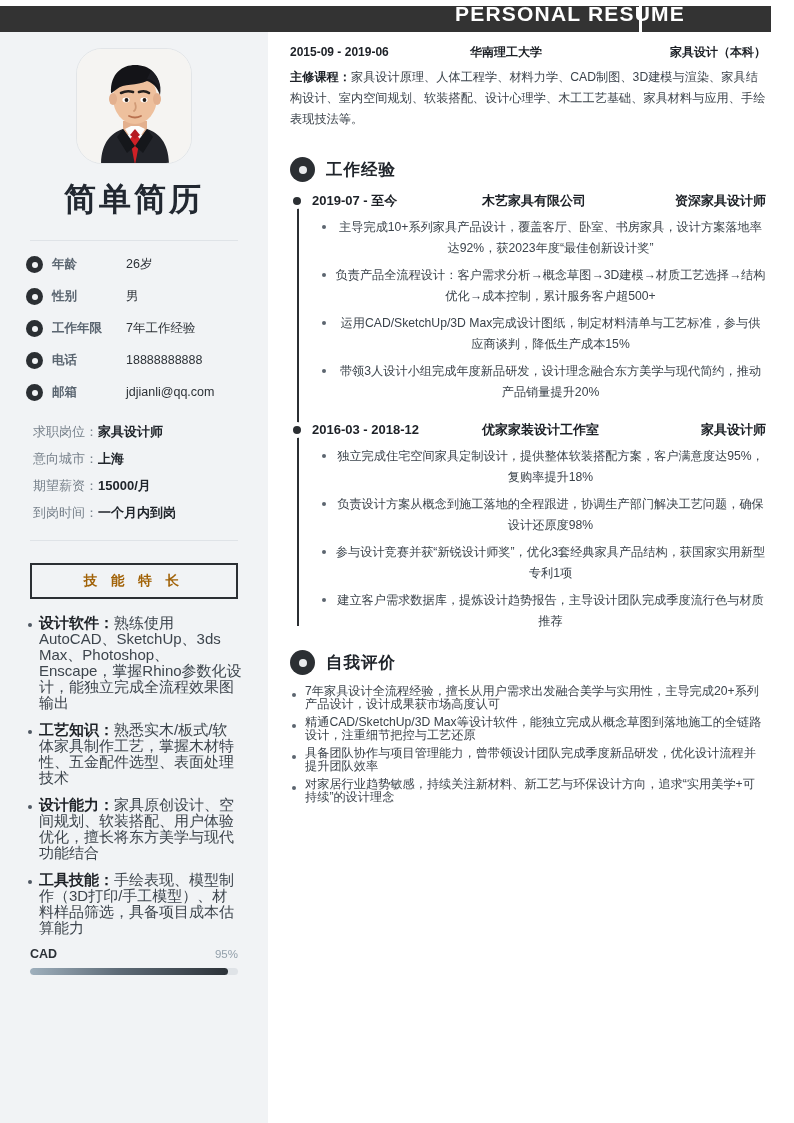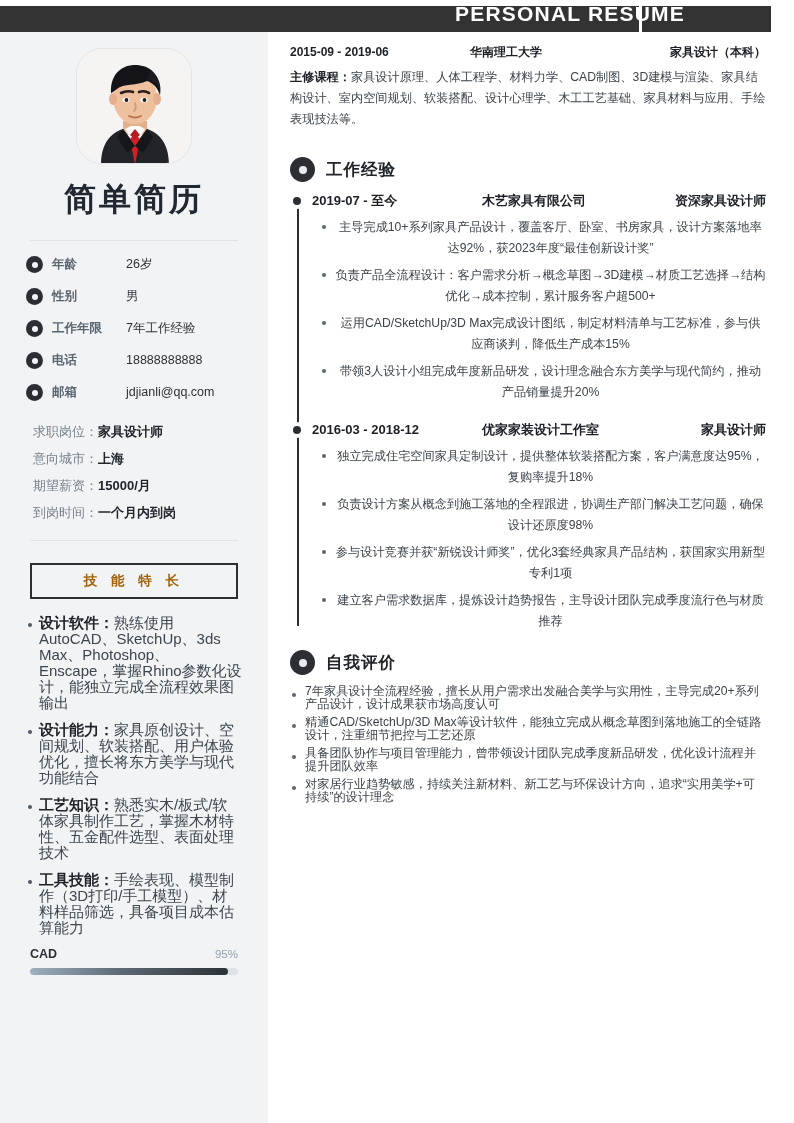--- a/index.html
+++ b/index.html
@@ -227,25 +227,25 @@
 
     <div class="skills-title-box">技 能 特 长</div>
 
     <div>
       <div class="skill-li">
         <span class="skill-dot"></span>
         <span class="skill-text"><b>设计软件：</b><span>熟练使用AutoCAD、SketchUp、3ds Max、Photoshop、Enscape，掌握Rhino参数化设计，能独立完成全流程效果图输出</span></span>
       </div>
       <div class="skill-li">
         <span class="skill-dot"></span>
-        <span class="skill-text"><b>设计能力：</b><span>家具原创设计、空间规划、软装搭配、用户体验优化，擅长将东方美学与现代功能结合</span></span>
+        <span class="skill-text"><b>工艺知识：</b><span>熟悉实木/板式/软体家具制作工艺，掌握木材特性、五金配件选型、表面处理技术</span></span>
       </div>
       <div class="skill-li">
         <span class="skill-dot"></span>
-        <span class="skill-text"><b>工艺知识：</b><span>熟悉实木/板式/软体家具制作工艺，掌握木材特性、五金配件选型、表面处理技术</span></span>
+        <span class="skill-text"><b>设计能力：</b><span>家具原创设计、空间规划、软装搭配、用户体验优化，擅长将东方美学与现代功能结合</span></span>
       </div>
       <div class="skill-li">
         <span class="skill-dot"></span>
         <span class="skill-text"><b>工具技能：</b><span>手绘表现、模型制作（3D打印/手工模型）、材料样品筛选，具备项目成本估算能力</span></span>
       </div>
     </div>
 
     <div class="bar-block">
       <div class="bar-head">
         <span class="bar-name">CAD</span>

